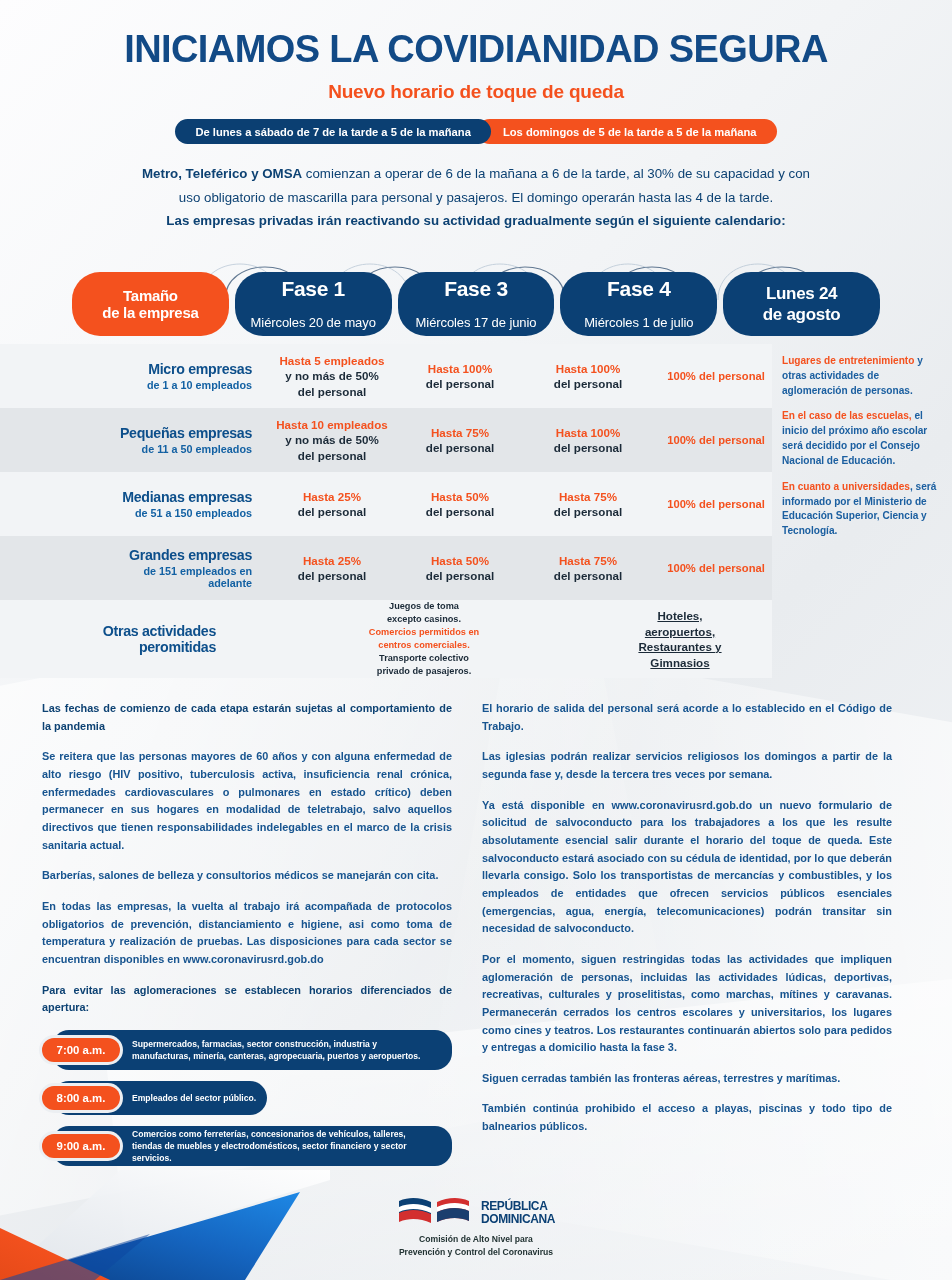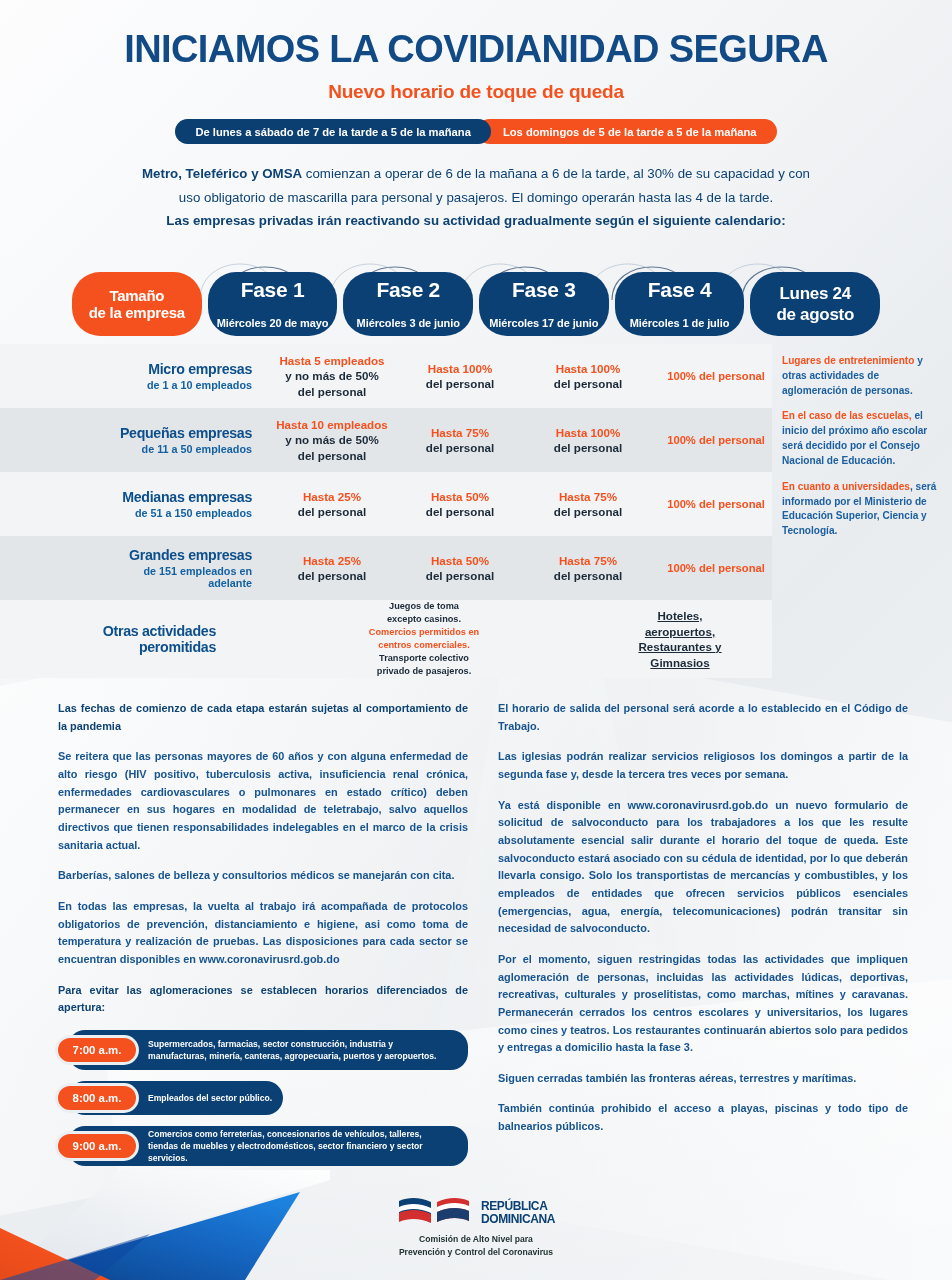--- a/index.html
+++ b/index.html
@@ -104,21 +104,21 @@
     display: flex; flex-direction: column;
     align-items: center; justify-content: center;
     color: #fff;
     background: #0b4074;
     position: relative;
     z-index: 3;
   }
   .ph.first { background: #f4511e; border-radius: 28px; }
   .ph-title { font-size: 21px; font-weight: 800; letter-spacing: -0.3px; line-height: 1.02; }
   .ph.first .ph-title { font-size: 15px; text-align: center; line-height: 1.15; }
-  .ph-sub { font-size: 11px; font-weight: 700; margin-top: 16px; letter-spacing: -0.1px; }
+  .ph-sub { font-size: 13px; font-weight: 400; margin-top: 16px; letter-spacing: -0.1px; }
   .ph.last .ph-title { font-size: 17px; font-weight: 700; text-align: center; line-height: 1.25; }
 
   
   .table { position: absolute; top: 344px; left: 0; width: 952px; }
 
   .rowwrap { position: relative; }
   .rowwrap .bg {
     position: absolute; top: 0; bottom: 0; left: 0; width: 772px;
   }
   .rowwrap.odd .bg { background: #f2f4f6; }
@@ -171,21 +171,21 @@
   .otras .blk {
     width: 128px; text-align: center;
     font-size: 9.2px; line-height: 1.42; color: #1b2a38; font-weight: 600;
   }
   .otras .blk .hl { color: #f4511e; font-weight: 700; }
   .otras .blk.big { font-size: 11.6px; font-weight: 600; line-height: 1.35; color: #1b2a38; text-decoration: underline; }
 
   
   .cols {
     position: absolute;
-    top: 700px; left: 16px; right: 0;
+    top: 700px; left: 0; right: 0;
     display: flex;
     padding: 0 42px;
     gap: 30px;
   }
   .col { width: 410px; }
   .col p {
     font-size: 10.9px;
     line-height: 1.62;
     color: #17548f;
     text-align: justify;
@@ -299,24 +299,20 @@
     <div class="phase-pills">
       <div class="ph first">
         <div class="ph-title">
           <span>Tamaño</span><br>
           <span>de la empresa</span>
         </div>
       </div>
       <div class="ph">
         <div class="ph-title">Fase 1</div>
         <div class="ph-sub">Miércoles 20 de mayo</div>
-      </div>
-      <div class="ph">
-        <div class="ph-title">Fase 2</div>
-        <div class="ph-sub">Miércoles 3 de junio</div>
       </div>
       <div class="ph">
         <div class="ph-title">Fase 3</div>
         <div class="ph-sub">Miércoles 17 de junio</div>
       </div>
       <div class="ph">
         <div class="ph-title">Fase 4</div>
         <div class="ph-sub">Miércoles 1 de julio</div>
       </div>
       <div class="ph last">

